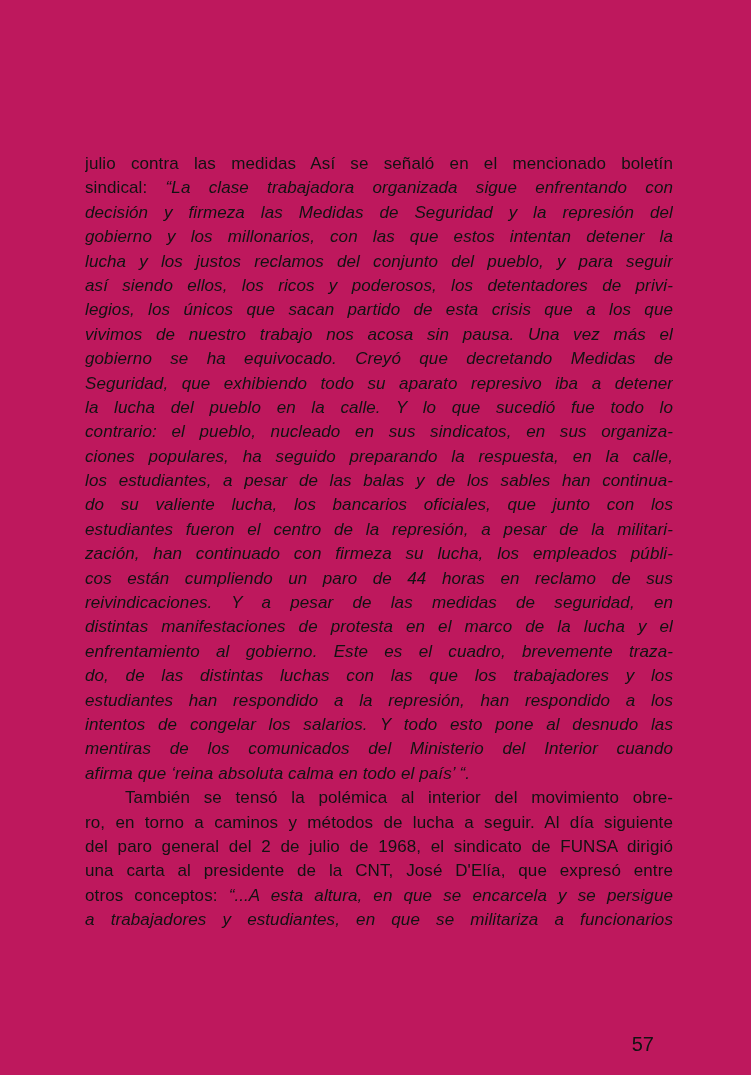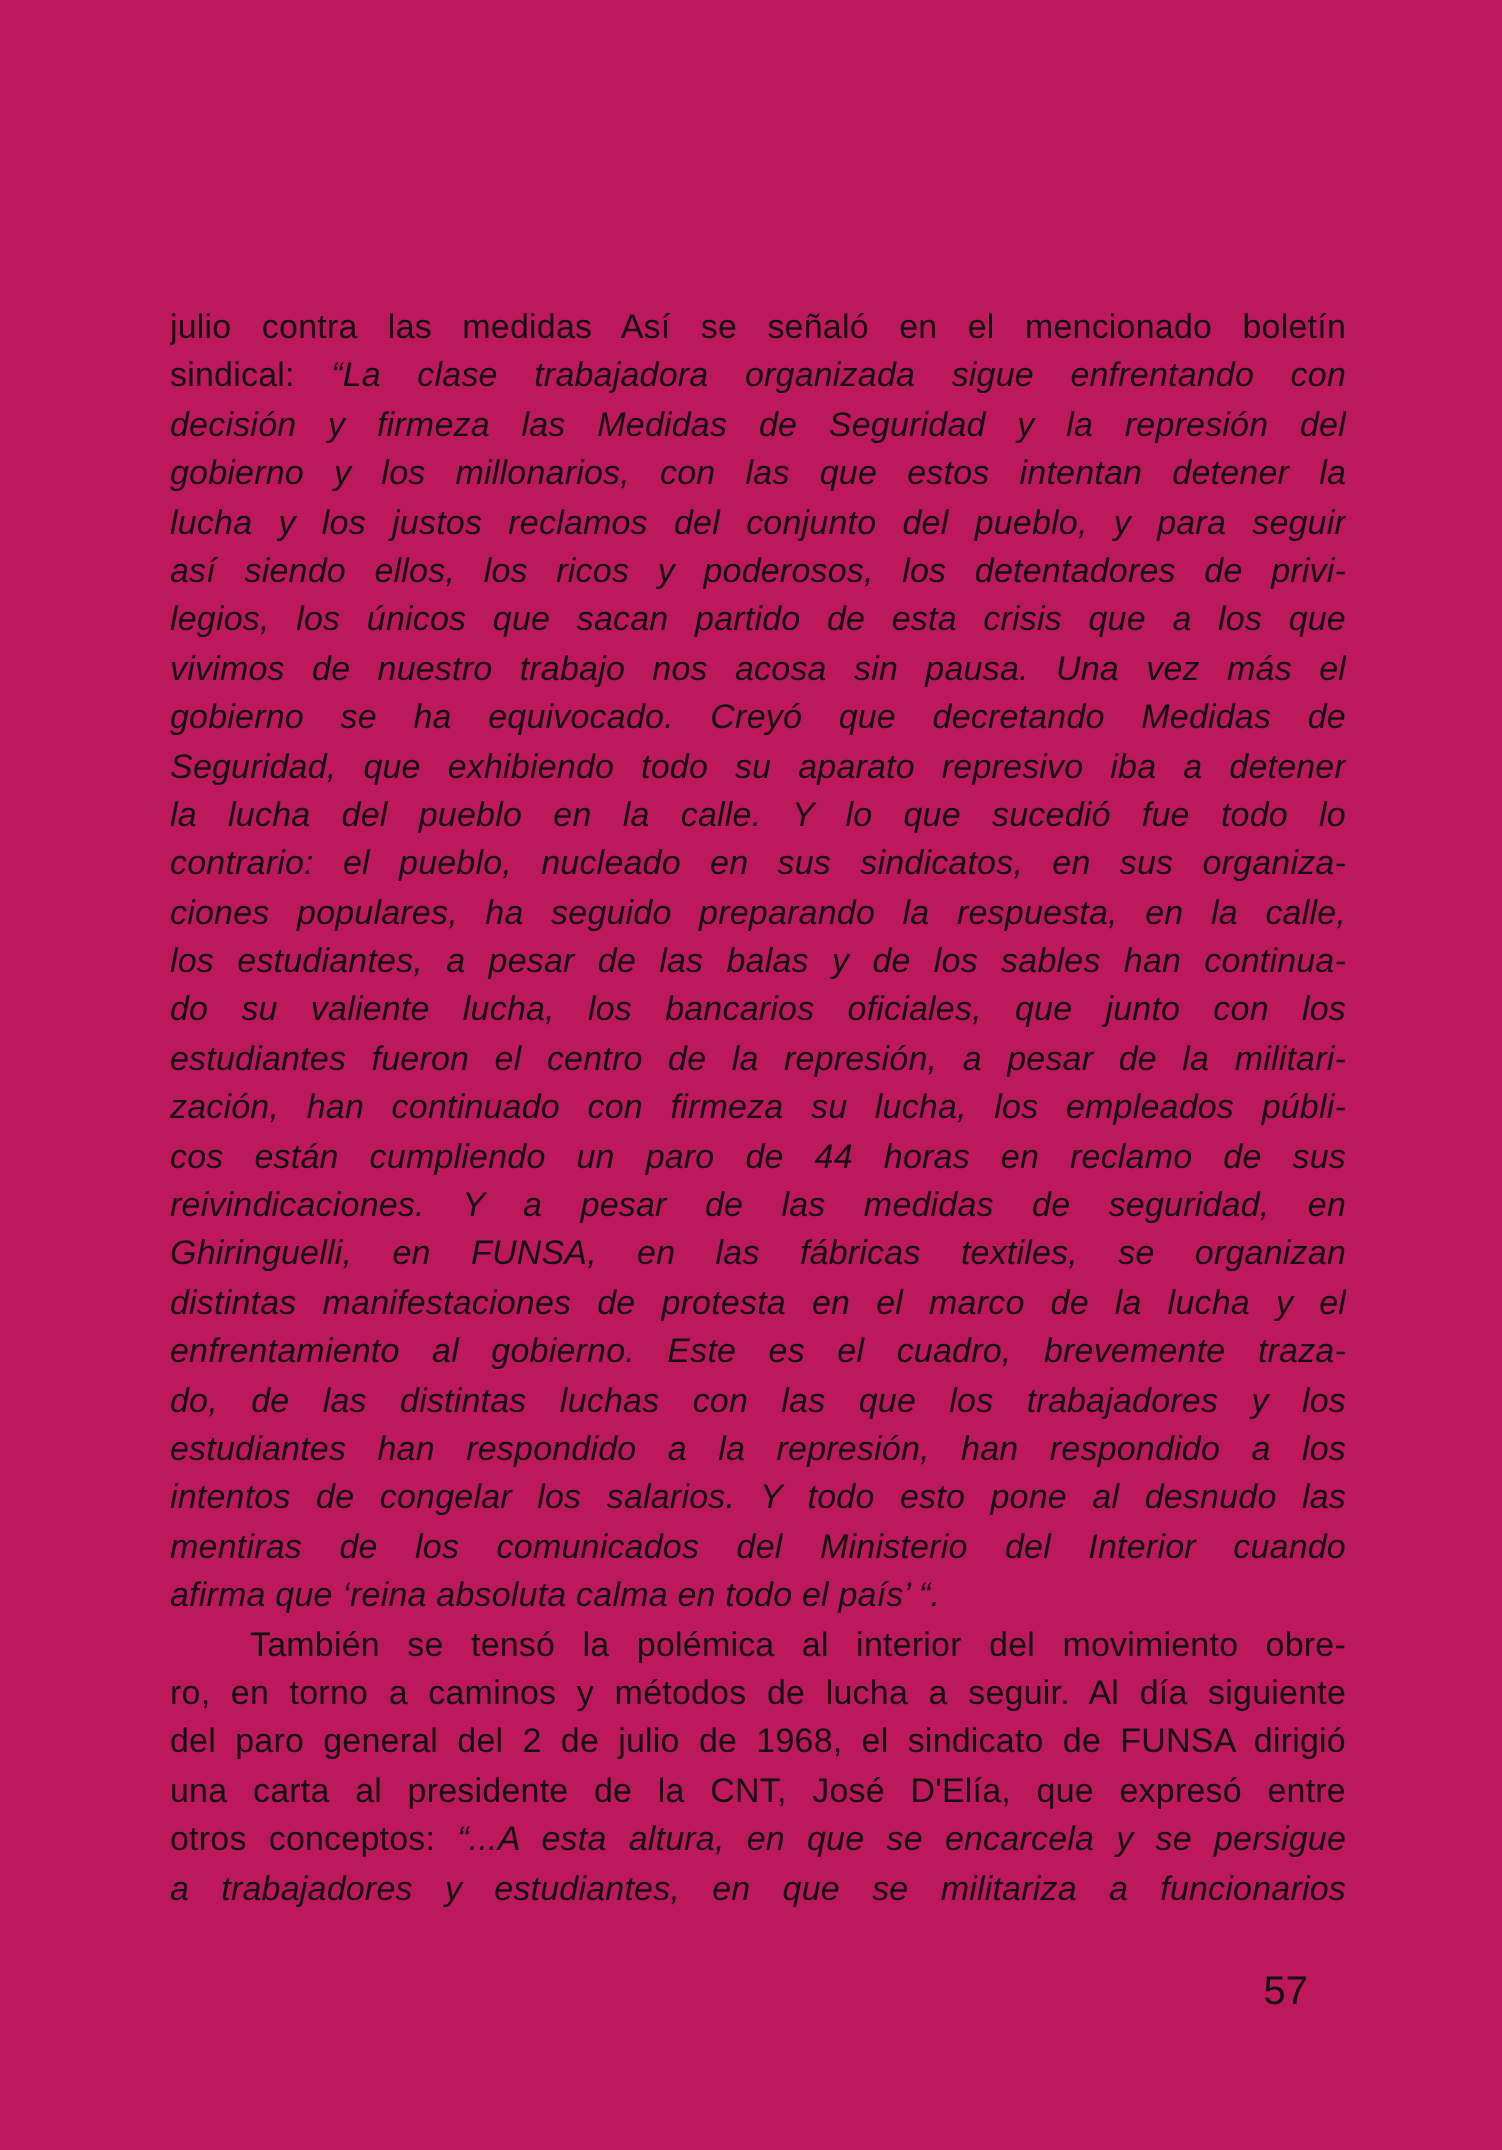--- a/index.html
+++ b/index.html
@@ -36,21 +36,21 @@
     text-align-last: left;
   }
   .line.indent {
     text-indent: 40px;
   }
   .line .it {
     font-style: italic;
   }
   .page-number {
     position: absolute;
-    top: 984px;
+    top: 1032px;
     right: 97px;
     font-size: 20px;
     line-height: 24px;
     color: #121212;
   }
 </style>
 </head>
 <body>
 
 <div class="page">
@@ -67,21 +67,20 @@
       <div class="line"><span class="it">Seguridad, que exhibiendo todo su aparato represivo iba a detener</span></div>
       <div class="line"><span class="it">la lucha del pueblo en la calle. Y lo que sucedió fue todo lo</span></div>
       <div class="line"><span class="it">contrario: el pueblo, nucleado en sus sindicatos, en sus organiza-</span></div>
       <div class="line"><span class="it">ciones populares, ha seguido preparando la respuesta, en la calle,</span></div>
       <div class="line"><span class="it">los estudiantes, a pesar de las balas y de los sables han continua-</span></div>
       <div class="line"><span class="it">do su valiente lucha, los bancarios oficiales, que junto con los</span></div>
       <div class="line"><span class="it">estudiantes fueron el centro de la represión, a pesar de la militari-</span></div>
       <div class="line"><span class="it">zación, han continuado con firmeza su lucha, los empleados públi-</span></div>
       <div class="line"><span class="it">cos están cumpliendo un paro de 44 horas en reclamo de sus</span></div>
       <div class="line"><span class="it">reivindicaciones. Y a pesar de las medidas de seguridad, en</span></div>
-      <div class="line"><span class="it">Ghiringuelli, en FUNSA, en las fábricas textiles, se organizan</span></div>
       <div class="line"><span class="it">distintas manifestaciones de protesta en el marco de la lucha y el</span></div>
       <div class="line"><span class="it">enfrentamiento al gobierno. Este es el cuadro, brevemente traza-</span></div>
       <div class="line"><span class="it">do, de las distintas luchas con las que los trabajadores y los</span></div>
       <div class="line"><span class="it">estudiantes han respondido a la represión, han respondido a los</span></div>
       <div class="line"><span class="it">intentos de congelar los salarios. Y todo esto pone al desnudo las</span></div>
       <div class="line"><span class="it">mentiras de los comunicados del Ministerio del Interior cuando</span></div>
       <div class="line no-just"><span class="it">afirma que ‘reina absoluta calma en todo el país’ “.</span></div>
       <div class="line indent"><span class="rm">También se tensó la polémica al interior del movimiento obre-</span></div>
       <div class="line"><span class="rm">ro, en torno a caminos y métodos de lucha a seguir. Al día siguiente</span></div>
       <div class="line"><span class="rm">del paro general del 2 de julio de 1968, el sindicato de FUNSA dirigió</span></div>

